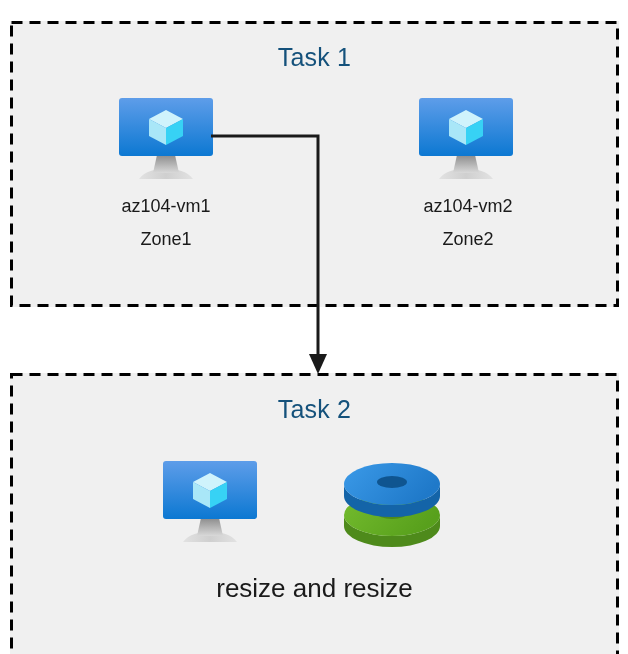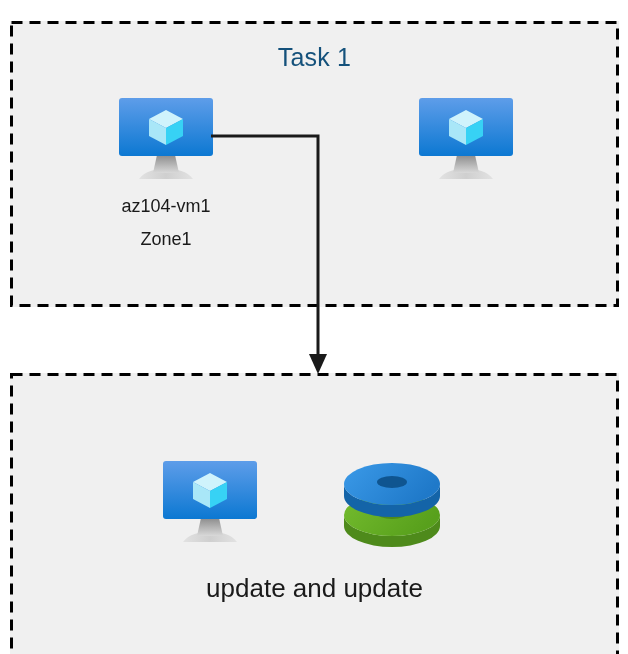--- a/index.html
+++ b/index.html
@@ -166,32 +166,35 @@
         <path d="M46 58 L64 58 L68 76 L42 76 Z" fill="url(#std2)"></path>
         <rect x="8" y="1" width="94" height="58" rx="3" fill="url(#scr2)"></rect>
         <g transform="translate(55,30)">
           <polygon points="0,-17 17,-8 0,1 -17,-8" fill="#CFF3FC"></polygon>
           <polygon points="-17,-8 0,1 0,18 -17,9" fill="#A9E7F8"></polygon>
           <polygon points="17,-8 0,1 0,18 17,9" fill="#37D2F5"></polygon>
         </g>
       </svg>
     </div>
 
+    <div class="node-label" style="left:348px; top:169px; width:220px;">az104-vm2
+Zone2</div>
   </div>
 
   <svg id="connector" viewBox="0 0 628 654">
     <path d="M211 122 L318 122 L318 346" fill="none" stroke="#1a1a1a" stroke-width="3"></path>
     <polygon points="318,360 309,340 327,340" fill="#1a1a1a"></polygon>
   </svg>
 
   <div class="task-box" id="task2-box">
     <svg class="dash-frame" width="609" height="290" viewBox="0 0 609 290">
       <rect x="1.5" y="1.5" width="606" height="287" fill="none" stroke="#000000" stroke-width="3" stroke-dasharray="11 7"></rect>
     </svg>
 
+    <div class="task-title">Task 2</div>
 
     <div class="vm-icon" style="left:145px; top:87px;">
       <svg width="110" height="86" viewBox="0 0 110 86">
         <defs>
           <linearGradient id="scr3" x1="0" y1="0" x2="0" y2="1">
             <stop offset="0%" stop-color="#5E9DE9"></stop>
             <stop offset="100%" stop-color="#0C78D2"></stop>
           </linearGradient>
           <linearGradient id="std3" x1="0" y1="0" x2="0" y2="1">
             <stop offset="0%" stop-color="#8C8C8C"></stop>
@@ -230,16 +233,16 @@
         <path d="M7 59 A48 21 0 0 0 103 59 L103 70 A48 21 0 0 1 7 70 Z" fill="#4E8A1B"></path>
         <ellipse cx="55" cy="59" rx="48" ry="21" fill="url(#gdiskGrn)"></ellipse>
         <ellipse cx="55" cy="57" rx="15" ry="6" fill="#4E8A1B"></ellipse>
 
         <path d="M7 28 A48 21 0 0 0 103 28 L103 40 A48 21 0 0 1 7 40 Z" fill="#1464A8"></path>
         <ellipse cx="55" cy="28" rx="48" ry="21" fill="url(#gdiskTop)"></ellipse>
         <ellipse cx="55" cy="26" rx="15" ry="6" fill="#0F5590"></ellipse>
       </svg>
     </div>
 
-    <div class="caption" style="left:0; top:200px; width:100%;">update and update</div>
+    <div class="caption" style="left:0; top:200px; width:100%;">resize and resize</div>
   </div>
 
 </div>
 
 </body></html>

